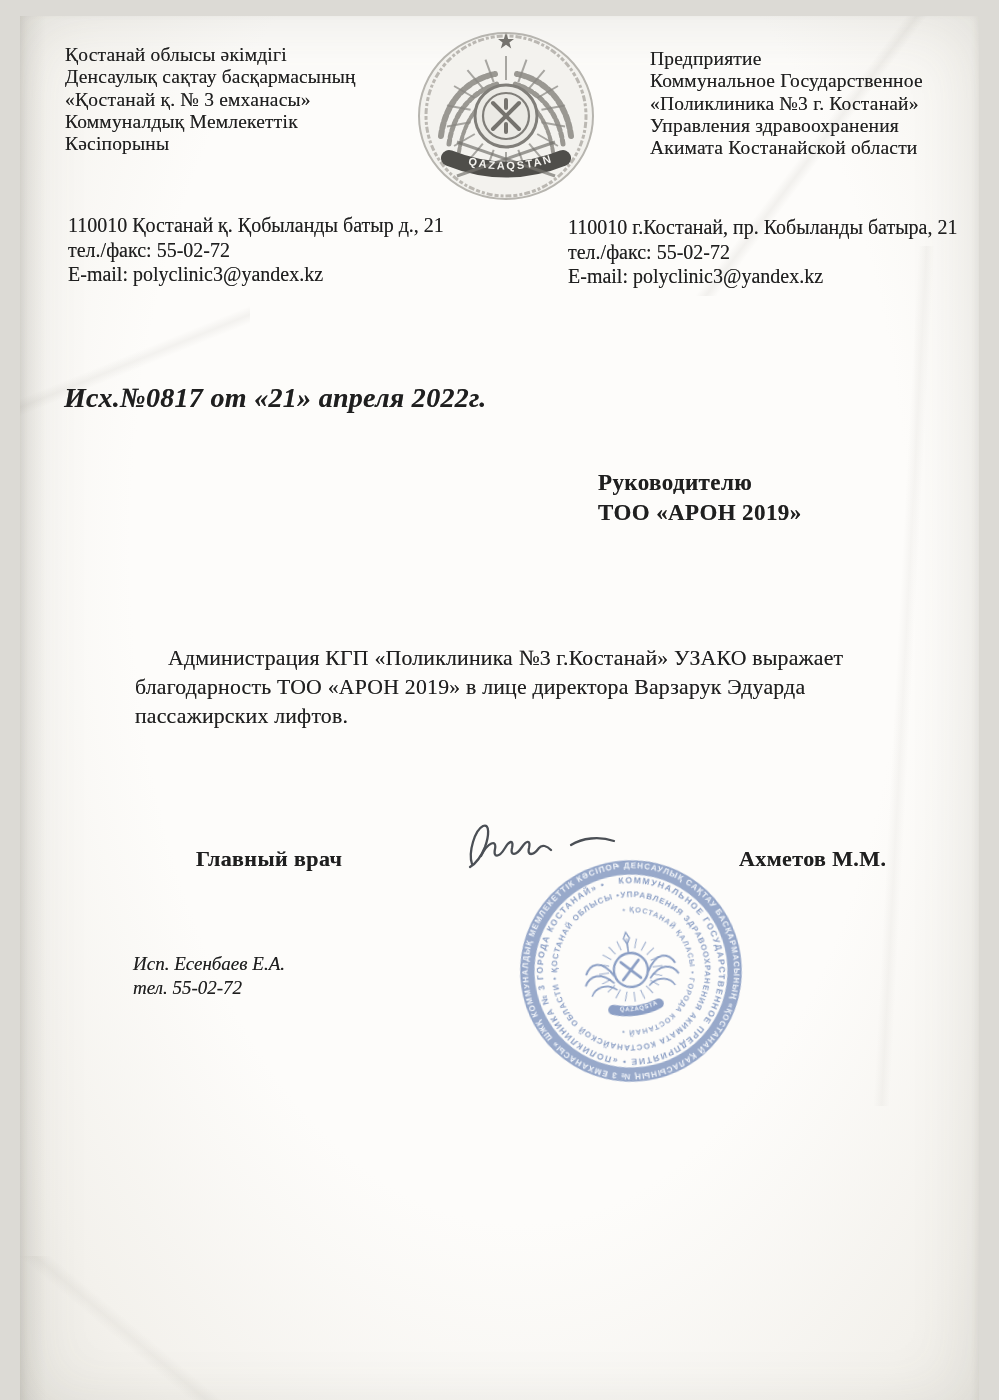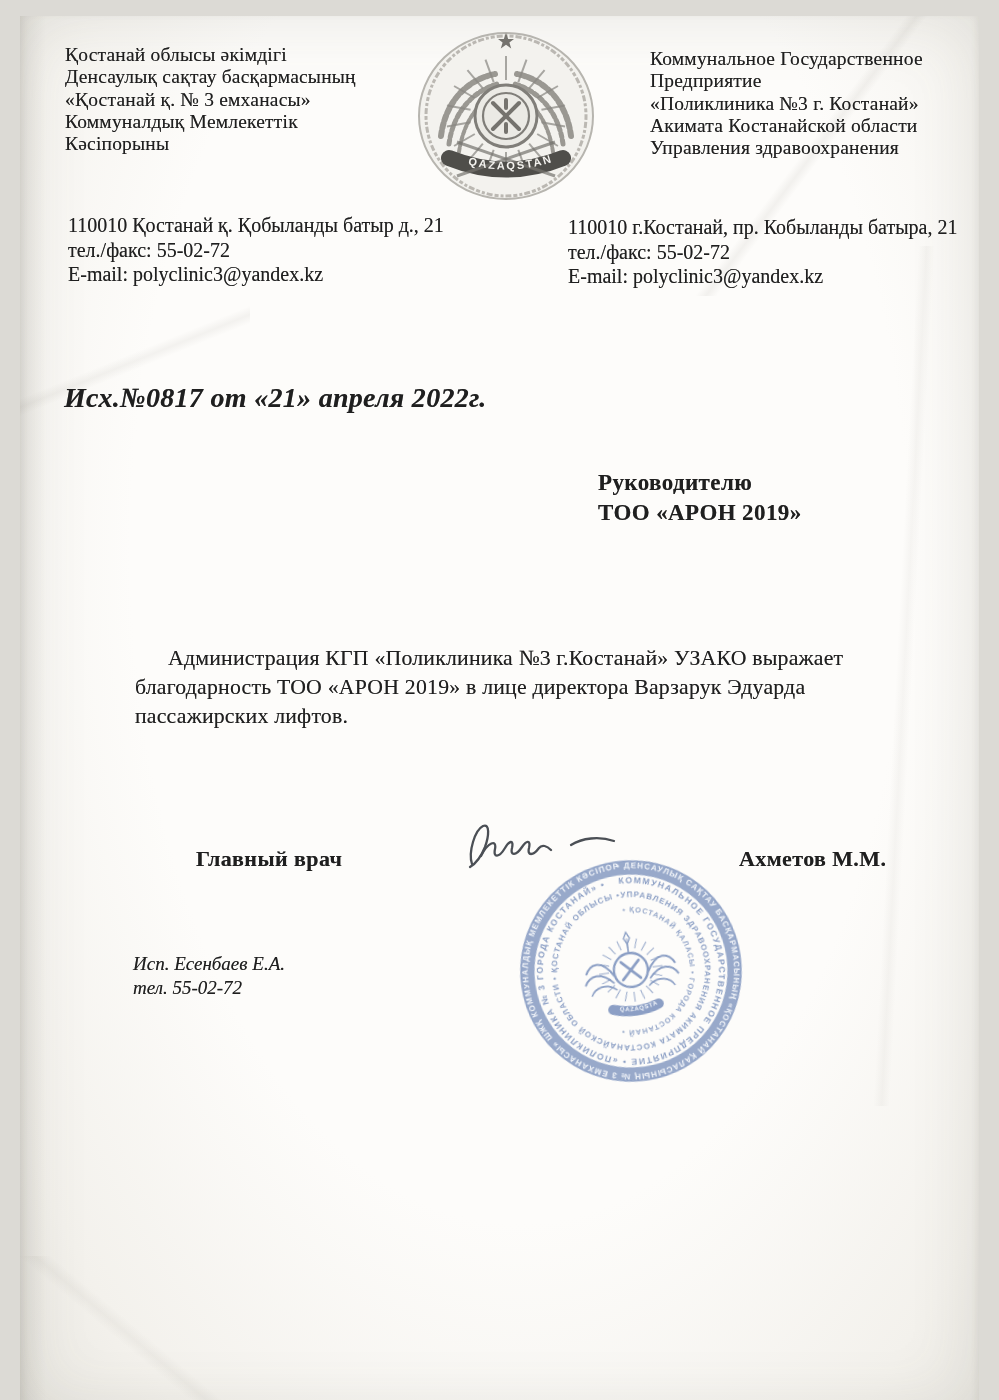--- a/index.html
+++ b/index.html
@@ -104,25 +104,25 @@
       <path d="M34,128 Q91,151 148,128" fill="none" stroke="#454440" stroke-width="16" stroke-linecap="round"></path>
       <line x1="42" y1="146" x2="140" y2="112" stroke="#6d6b66" stroke-width="3" opacity=".7"></line>
       <line x1="140" y1="146" x2="42" y2="112" stroke="#6d6b66" stroke-width="3" opacity=".7"></line>
       <text font-size="11" font-weight="bold" letter-spacing="2" fill="#f4f3ef" font-family="Liberation Sans, sans-serif">
         <textPath href="#embBanner" startOffset="17%">QAZAQSTAN</textPath>
       </text>
     </g>
   </svg>
 
   <div class="abs orgblock soft" style="left:630px;top:32px;width:330px;">
+    <div>Предприятие</div>
     <div>Коммунальное Государственное</div>
-    <div>Предприятие</div>
     <div>«Поликлиника №3 г. Костанай»</div>
+    <div>Управления здравоохранения</div>
     <div>Акимата Костанайской области</div>
-    <div>Управления здравоохранения</div>
   </div>
 
   <div class="abs contacts soft" style="left:48px;top:197px;width:430px;">
     <div>110010 Қостанай қ. Қобыланды батыр д., 21</div>
     <div>тел./факс: 55-02-72</div>
     <div>E-mail: polyclinic3@yandex.kz</div>
   </div>
 
   <div class="abs contacts soft" style="left:548px;top:199px;width:440px;">
     <div>110010 г.Костанай, пр. Кобыланды батыра, 21</div>

